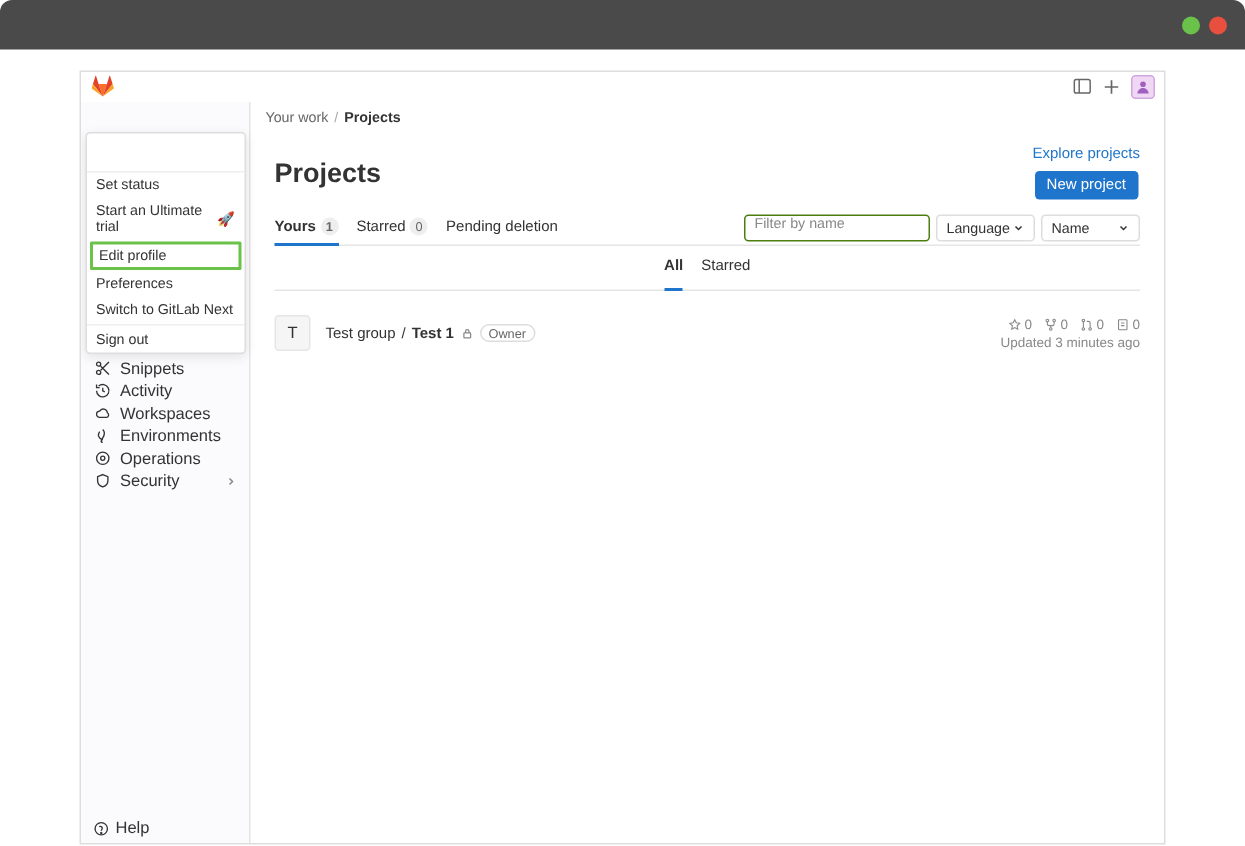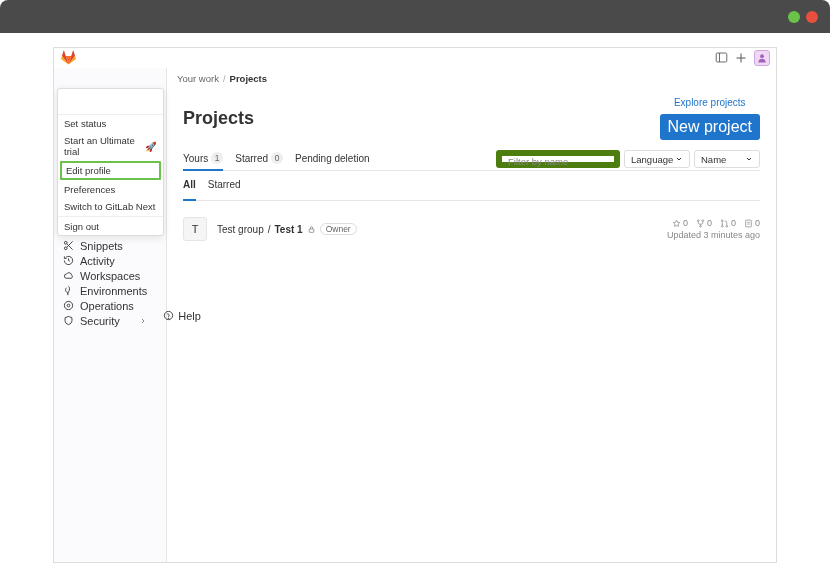--- a/index.html
+++ b/index.html
@@ -9,51 +9,51 @@
 .dot { width: 12px; height: 12px; border-radius: 50%; }
 .dot-green { background: #6ac24a; }
 .dot-red { background: #e94f3e; }
 .app-frame { border: 1px solid #ddd; margin: 14px 53px; height: 516px; position: relative; display: flex; flex-direction: column; }
 .topbar { height: 20px; display: flex; align-items: center; padding: 0 6px; gap: 6px; border-bottom: 1px solid transparent; }
 .logo { width: 16px; height: 16px; display: flex; align-items: center; justify-content: center; }
 .topbar-spacer { flex: 1; }
 .topbar-icon { width: 14px; height: 14px; display: flex; align-items: center; justify-content: center; color: #666; cursor: pointer; }
 .avatar { width: 16px; height: 16px; border-radius: 3px; background: #f0d8f5; border: 1px solid #d0a8e0; display: flex; align-items: center; justify-content: center; font-size: 9px; color: #8a4fa0; }
 .body { flex: 1; display: flex; position: relative; overflow: hidden; }
-.sidebar { width: 113px; background: #fbfafd; border-right: 1px solid #e5e5e5; position: relative; display: flex; flex-direction: row; }
+.sidebar { width: 113px; background: #fbfafd; border-right: 1px solid #e5e5e5; position: relative; display: flex; flex-direction: column; }
 .sidebar-items { flex: 1; padding-top: 140px; }
 .sidebar-item { display: flex; align-items: center; padding: 2px 8px; gap: 6px; cursor: pointer; height: 15px; color: #333; }
 .sidebar-item .icon { width: 12px; height: 12px; flex-shrink: 0; display: flex; align-items: center; justify-content: center; }
 .sidebar-item .chev { margin-left: auto; color: #888; }
 .sidebar-help { padding: 4px 8px; display: flex; align-items: center; gap: 4px; border-top: 1px solid transparent; }
 .user-menu { position: absolute; top: 20px; left: 3px; width: 107px; background: #fff; border: 1px solid #ddd; border-radius: 3px; box-shadow: 0 2px 8px rgba(0,0,0,0.1); z-index: 100; }
 .um-header { height: 26px; border-bottom: 1px solid #eee; }
 .um-item { padding: 3px 6px; font-size: 9.5px; cursor: pointer; display: flex; align-items: center; gap: 4px; }
 .um-item.highlight { border: 2px solid #6ac24a; margin: 1px 2px; padding: 2px 4px; border-radius: 1px; }
 .um-sep { height: 1px; background: #eee; margin: 1px 0; }
 .main { flex: 1; display: flex; flex-direction: column; overflow: hidden; }
 .breadcrumb { display: flex; align-items: center; gap: 4px; padding: 5px 10px; font-size: 9.5px; color: #666; }
 .breadcrumb .sep { color: #aaa; }
 .breadcrumb .curr { font-weight: 600; color: #333; }
 .content { padding: 8px 16px; flex: 1; }
 .proj-header { display: flex; align-items: center; justify-content: space-between; margin-bottom: 8px; }
 .proj-title { font-size: 18px; font-weight: 600; }
 .proj-actions { display: flex; align-items: center; gap: 6px; flex-direction: column; }
 .link-blue { color: #1f75cb; cursor: pointer; font-size: 10px; }
-.btn-primary { background: #1f75cb; color: #fff; padding: 4px 8px; border-radius: 3px; font-size: 16px; cursor: pointer; }
+.btn-primary { background: #1f75cb; color: #fff; padding: 4px 8px; border-radius: 3px; font-size: 10px; cursor: pointer; }
 .tabs-row { display: flex; align-items: center; gap: 12px; border-bottom: 1px solid #e5e5e5; }
 .tab { padding: 4px 0 6px; font-size: 10px; cursor: pointer; display: flex; align-items: center; gap: 3px; position: relative; }
-.tab.active { font-weight: 400; }
+.tab.active { font-weight: 700; }
 .tab.active::after { content: ""; position: absolute; bottom: -1px; left: 0; right: 0; height: 2px; background: #1f75cb; }
 .badge { display: inline-flex; align-items: center; justify-content: center; min-width: 12px; height: 12px; padding: 0 3px; border-radius: 7px; background: #eee; font-size: 8.5px; color: #666; }
 .tabs-spacer { flex: 1; }
 .filters-row { display: flex; align-items: center; gap: 4px; margin-left: auto; }
-.filter-input { height: 18px; border: 6px solid #4d7c0f; border-radius: 3px; padding: 0 6px; font-size: 9.5px; width: 124px; color: #888; background: #fff; }
+.filter-input { height: 18px; border: 1px solid #4d7c0f; border-radius: 3px; padding: 0 6px; font-size: 9.5px; width: 124px; color: #888; background: #fff; }
 .filter-select { height: 18px; border: 1px solid #ddd; border-radius: 3px; padding: 0 6px; font-size: 9.5px; width: 66px; display: flex; align-items: center; justify-content: space-between; color: #333; background: #fff; cursor: pointer; }
-.subtabs { display: flex; gap: 12px; padding: 6px 0; border-bottom: 1px solid #e5e5e5; }
+.subtabs { display: flex; gap: 12px; padding: 6px 0; border-bottom: 1px solid #e5e5e5; justify-content: center; }
 .subtab { font-size: 10px; cursor: pointer; padding: 2px 0 4px; position: relative; }
 .subtab.active { font-weight: 600; }
 .subtab.active::after { content: ""; position: absolute; bottom: -7px; left: 0; right: 0; height: 2px; background: #1f75cb; }
 .proj-list { padding-top: 8px; }
 .proj-row { display: flex; align-items: center; padding: 8px 0; }
 .proj-avatar { width: 24px; height: 24px; border-radius: 3px; background: #f5f5f5; border: 1px solid #e5e5e5; display: flex; align-items: center; justify-content: center; font-size: 11px; font-weight: 500; margin-right: 10px; }
 .proj-info { flex: 1; }
 .proj-path { font-size: 10px; display: flex; align-items: center; gap: 4px; }
 .proj-path .name { font-weight: 600; }
 .proj-badge { border: 1px solid #ddd; border-radius: 7px; padding: 0 5px; font-size: 8.5px; color: #666; }

